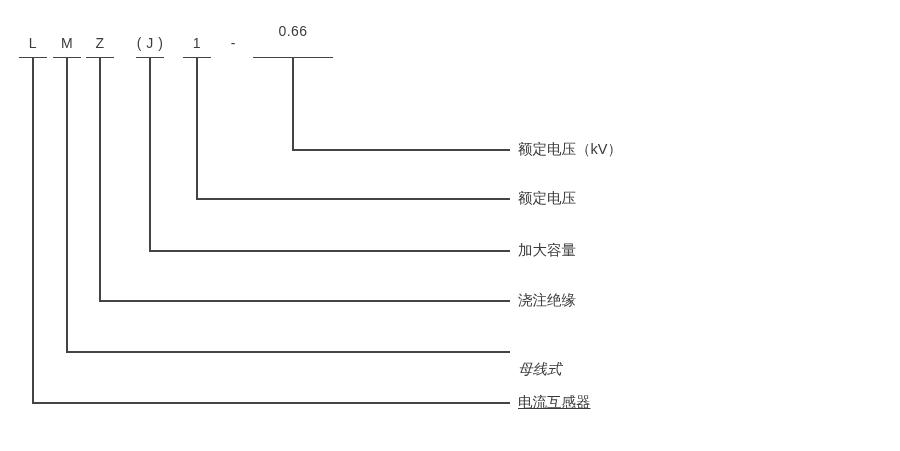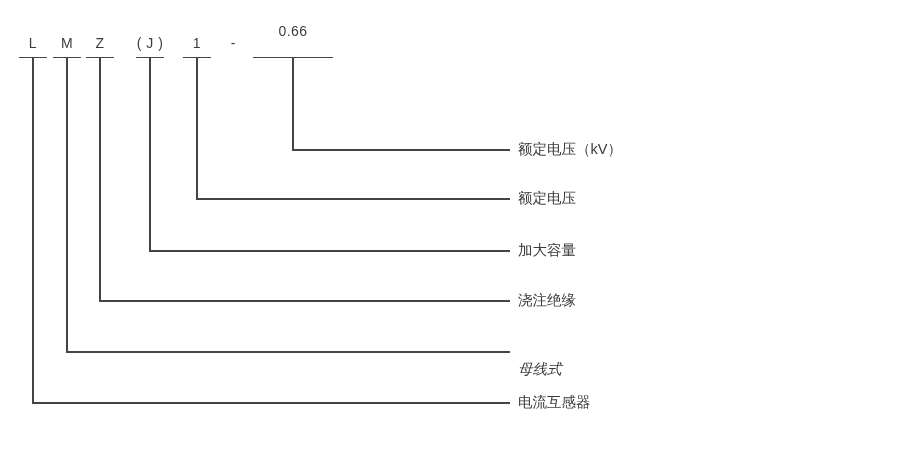--- a/index.html
+++ b/index.html
@@ -82,16 +82,16 @@
       <div class="code-char" style="left: 197px; top: 36px;">1</div>
       <div class="dash-sep" style="left: 233px; top: 36px;">-</div>
       <div class="code-char" style="left: 293px; top: 24px;">0.66</div>
     </div>
   <div id="label-layer">
       <div class="leader-label" style="left: 518px; top: 142px;">额定电压（kV）</div>
       <div class="leader-label" style="left: 518px; top: 191px;">额定电压</div>
       <div class="leader-label" style="left: 518px; top: 243px;">加大容量</div>
       <div class="leader-label" style="left: 518px; top: 293px;">浇注绝缘</div>
       <div class="leader-label" style="left: 518px; top: 362px; font-style: italic;">母线式</div>
-      <div class="leader-label" style="left: 518px; top: 395px;">电流互感器</div>
+      <div class="leader-label" style="left: 518px; top: 395px; text-decoration: underline;">电流互感器</div>
     </div>
 
 </div>
 
 </body></html>

